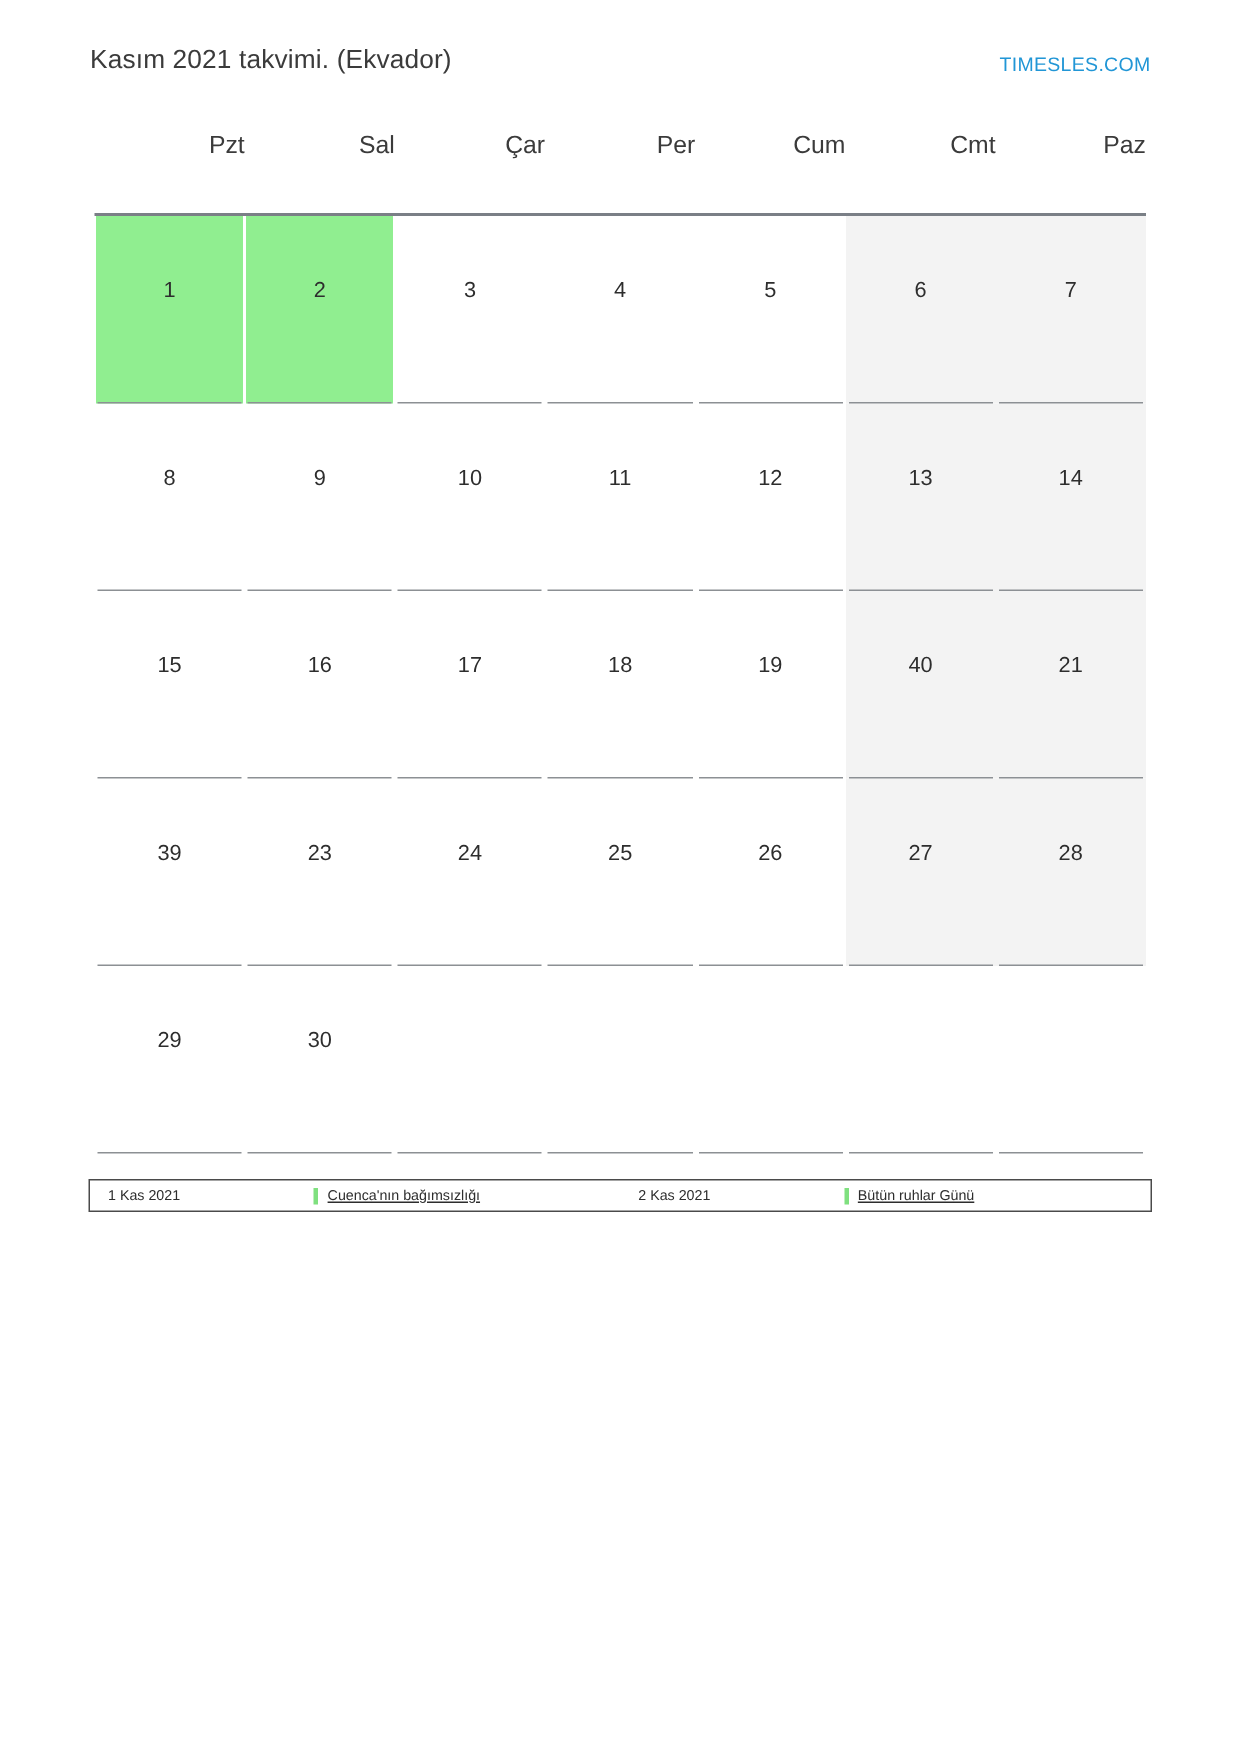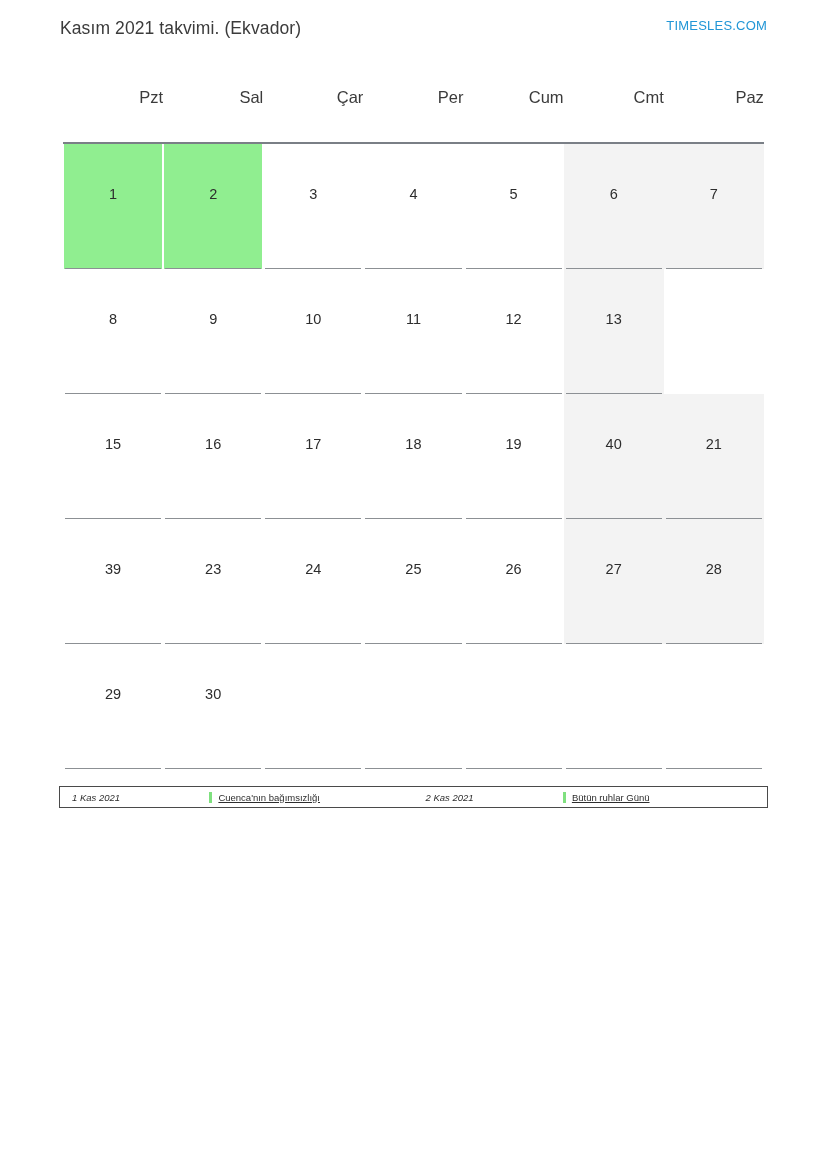--- a/index.html
+++ b/index.html
@@ -18,21 +18,21 @@
     background: #ffffff;
   }
   
   .header {
     position: absolute;
     left: 0;
     top: 18px;
     width: 827px;
     height: 32px;
     display: flex;
-    align-items: flex-start;
+    align-items: flex-end;
     justify-content: space-between;
     padding: 0 60px;
   }
   .title {
     font-size: 17.5px;
     color: #3b3b3b;
     letter-spacing: 0.1px;
     white-space: nowrap;
   }
   .brand {
@@ -118,21 +118,20 @@
     border: 1px solid #4a4a4a;
     display: flex;
     align-items: center;
     font-size: 9.5px;
     color: #2d2d2d;
   }
   .legend .ldate {
     width: 150px;
     padding-left: 12px;
     white-space: nowrap;
-    font-style: italic;
   }
   .legend .lname {
     display: flex;
     align-items: center;
     width: 205px;
     white-space: nowrap;
     text-decoration: underline;
   }
   .legend .swatch {
     display: inline-block;
@@ -172,20 +171,21 @@
         <div class="cell weekend"><span class="num">6</span><div class="rule"></div></div>
         <div class="cell weekend"><span class="num">7</span><div class="rule"></div></div>
       </div>
       <div class="week">
         <div class="cell"><span class="num">8</span><div class="rule"></div></div>
         <div class="cell"><span class="num">9</span><div class="rule"></div></div>
         <div class="cell"><span class="num">10</span><div class="rule"></div></div>
         <div class="cell"><span class="num">11</span><div class="rule"></div></div>
         <div class="cell"><span class="num">12</span><div class="rule"></div></div>
         <div class="cell weekend"><span class="num">13</span><div class="rule"></div></div>
+        <div class="cell weekend"><span class="num">14</span><div class="rule"></div></div>
       </div>
       <div class="week">
         <div class="cell"><span class="num">15</span><div class="rule"></div></div>
         <div class="cell"><span class="num">16</span><div class="rule"></div></div>
         <div class="cell"><span class="num">17</span><div class="rule"></div></div>
         <div class="cell"><span class="num">18</span><div class="rule"></div></div>
         <div class="cell"><span class="num">19</span><div class="rule"></div></div>
         <div class="cell weekend"><span class="num">40</span><div class="rule"></div></div>
         <div class="cell weekend"><span class="num">21</span><div class="rule"></div></div>
       </div>

